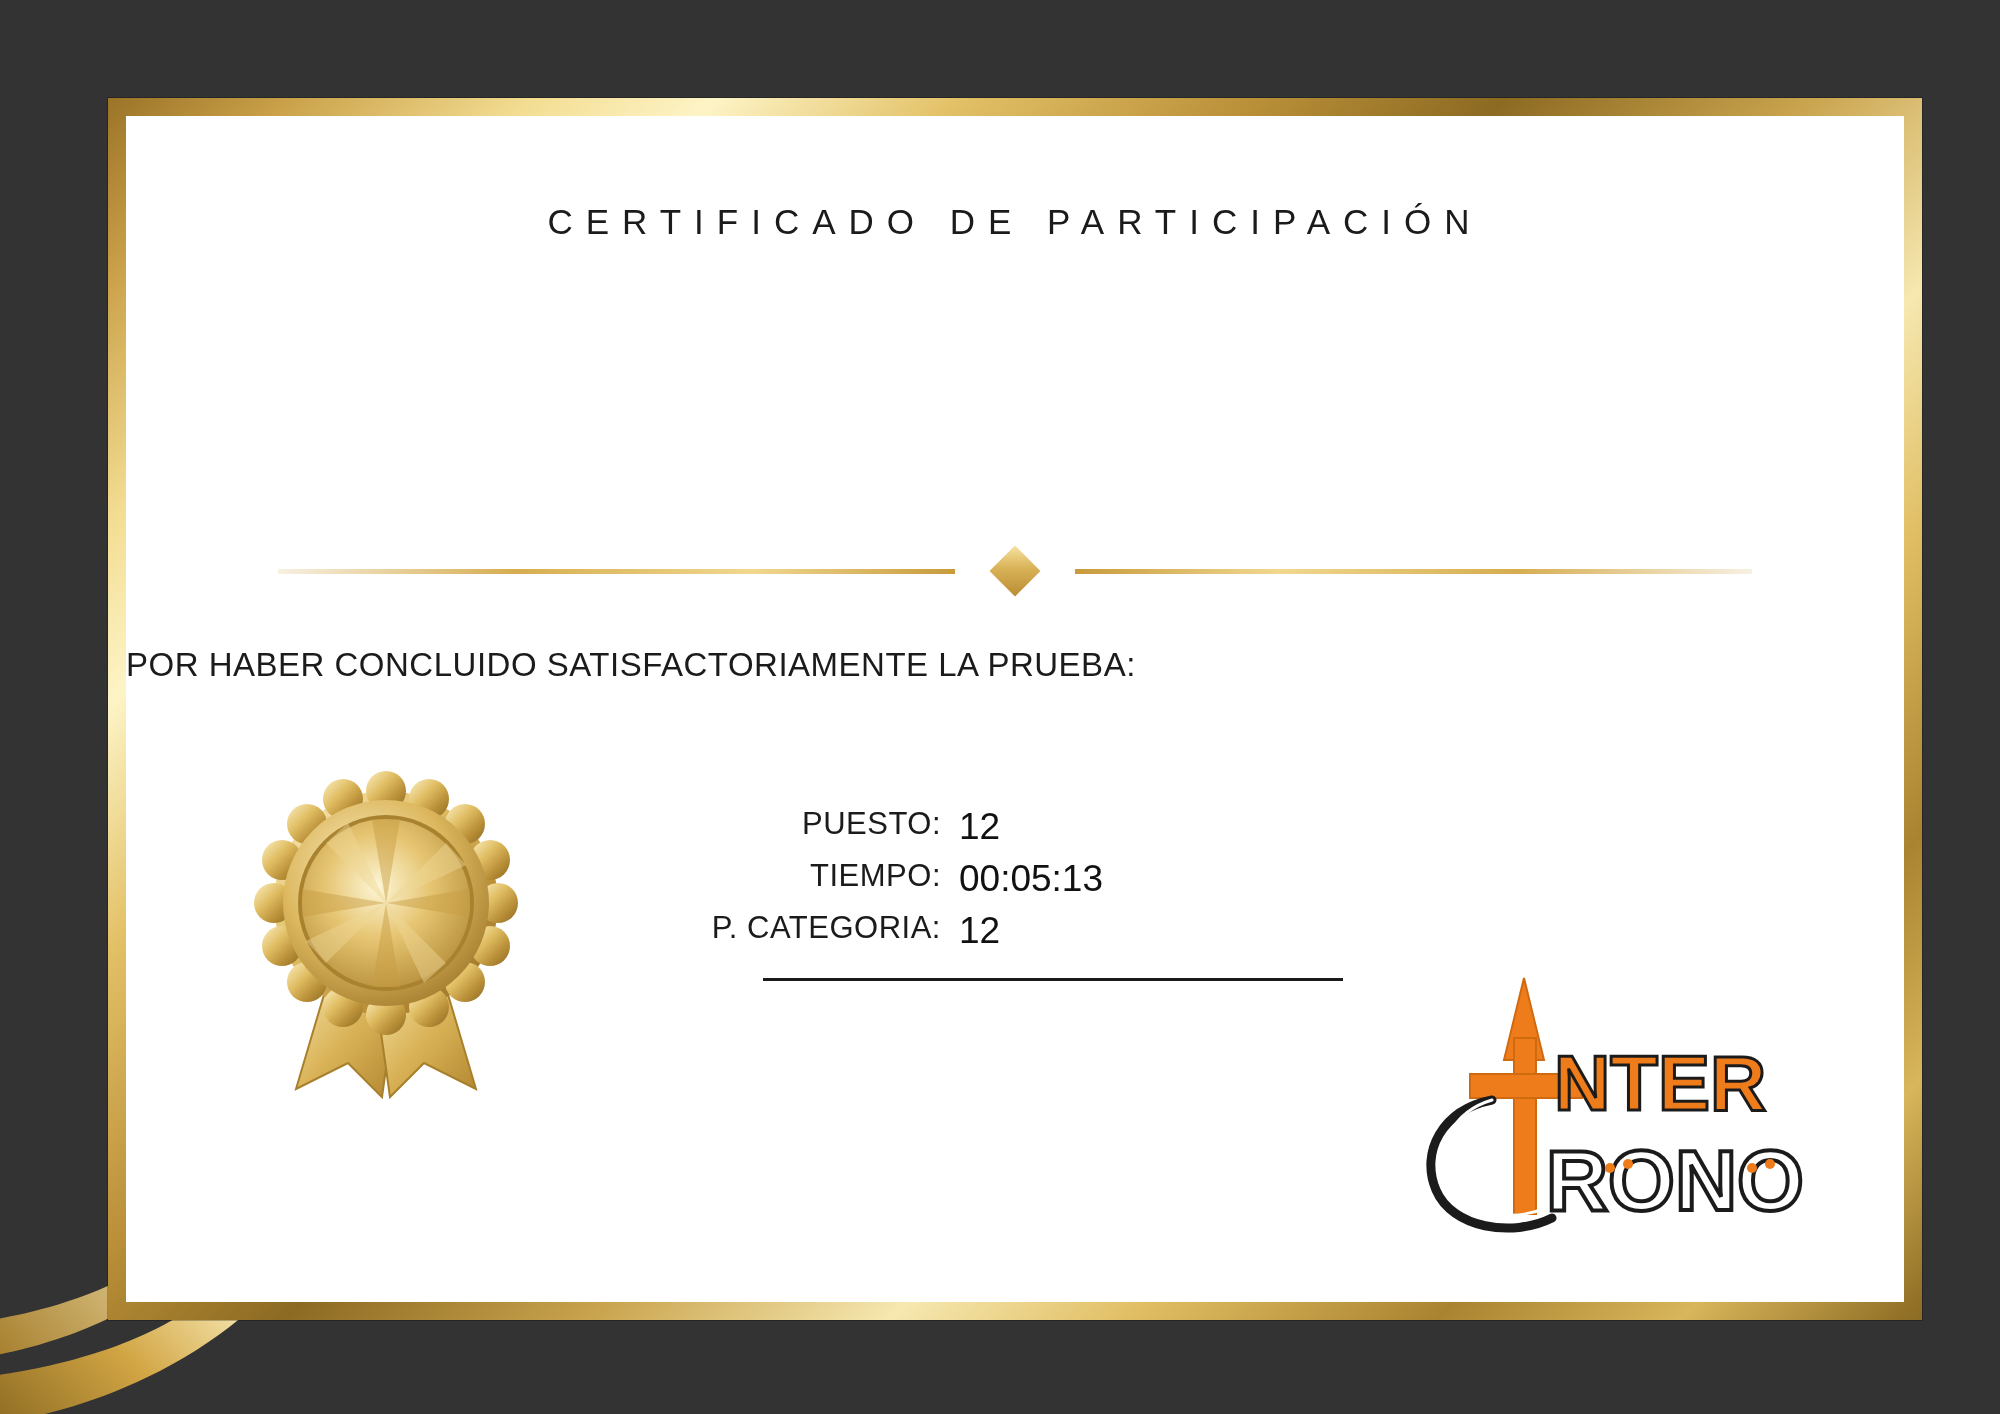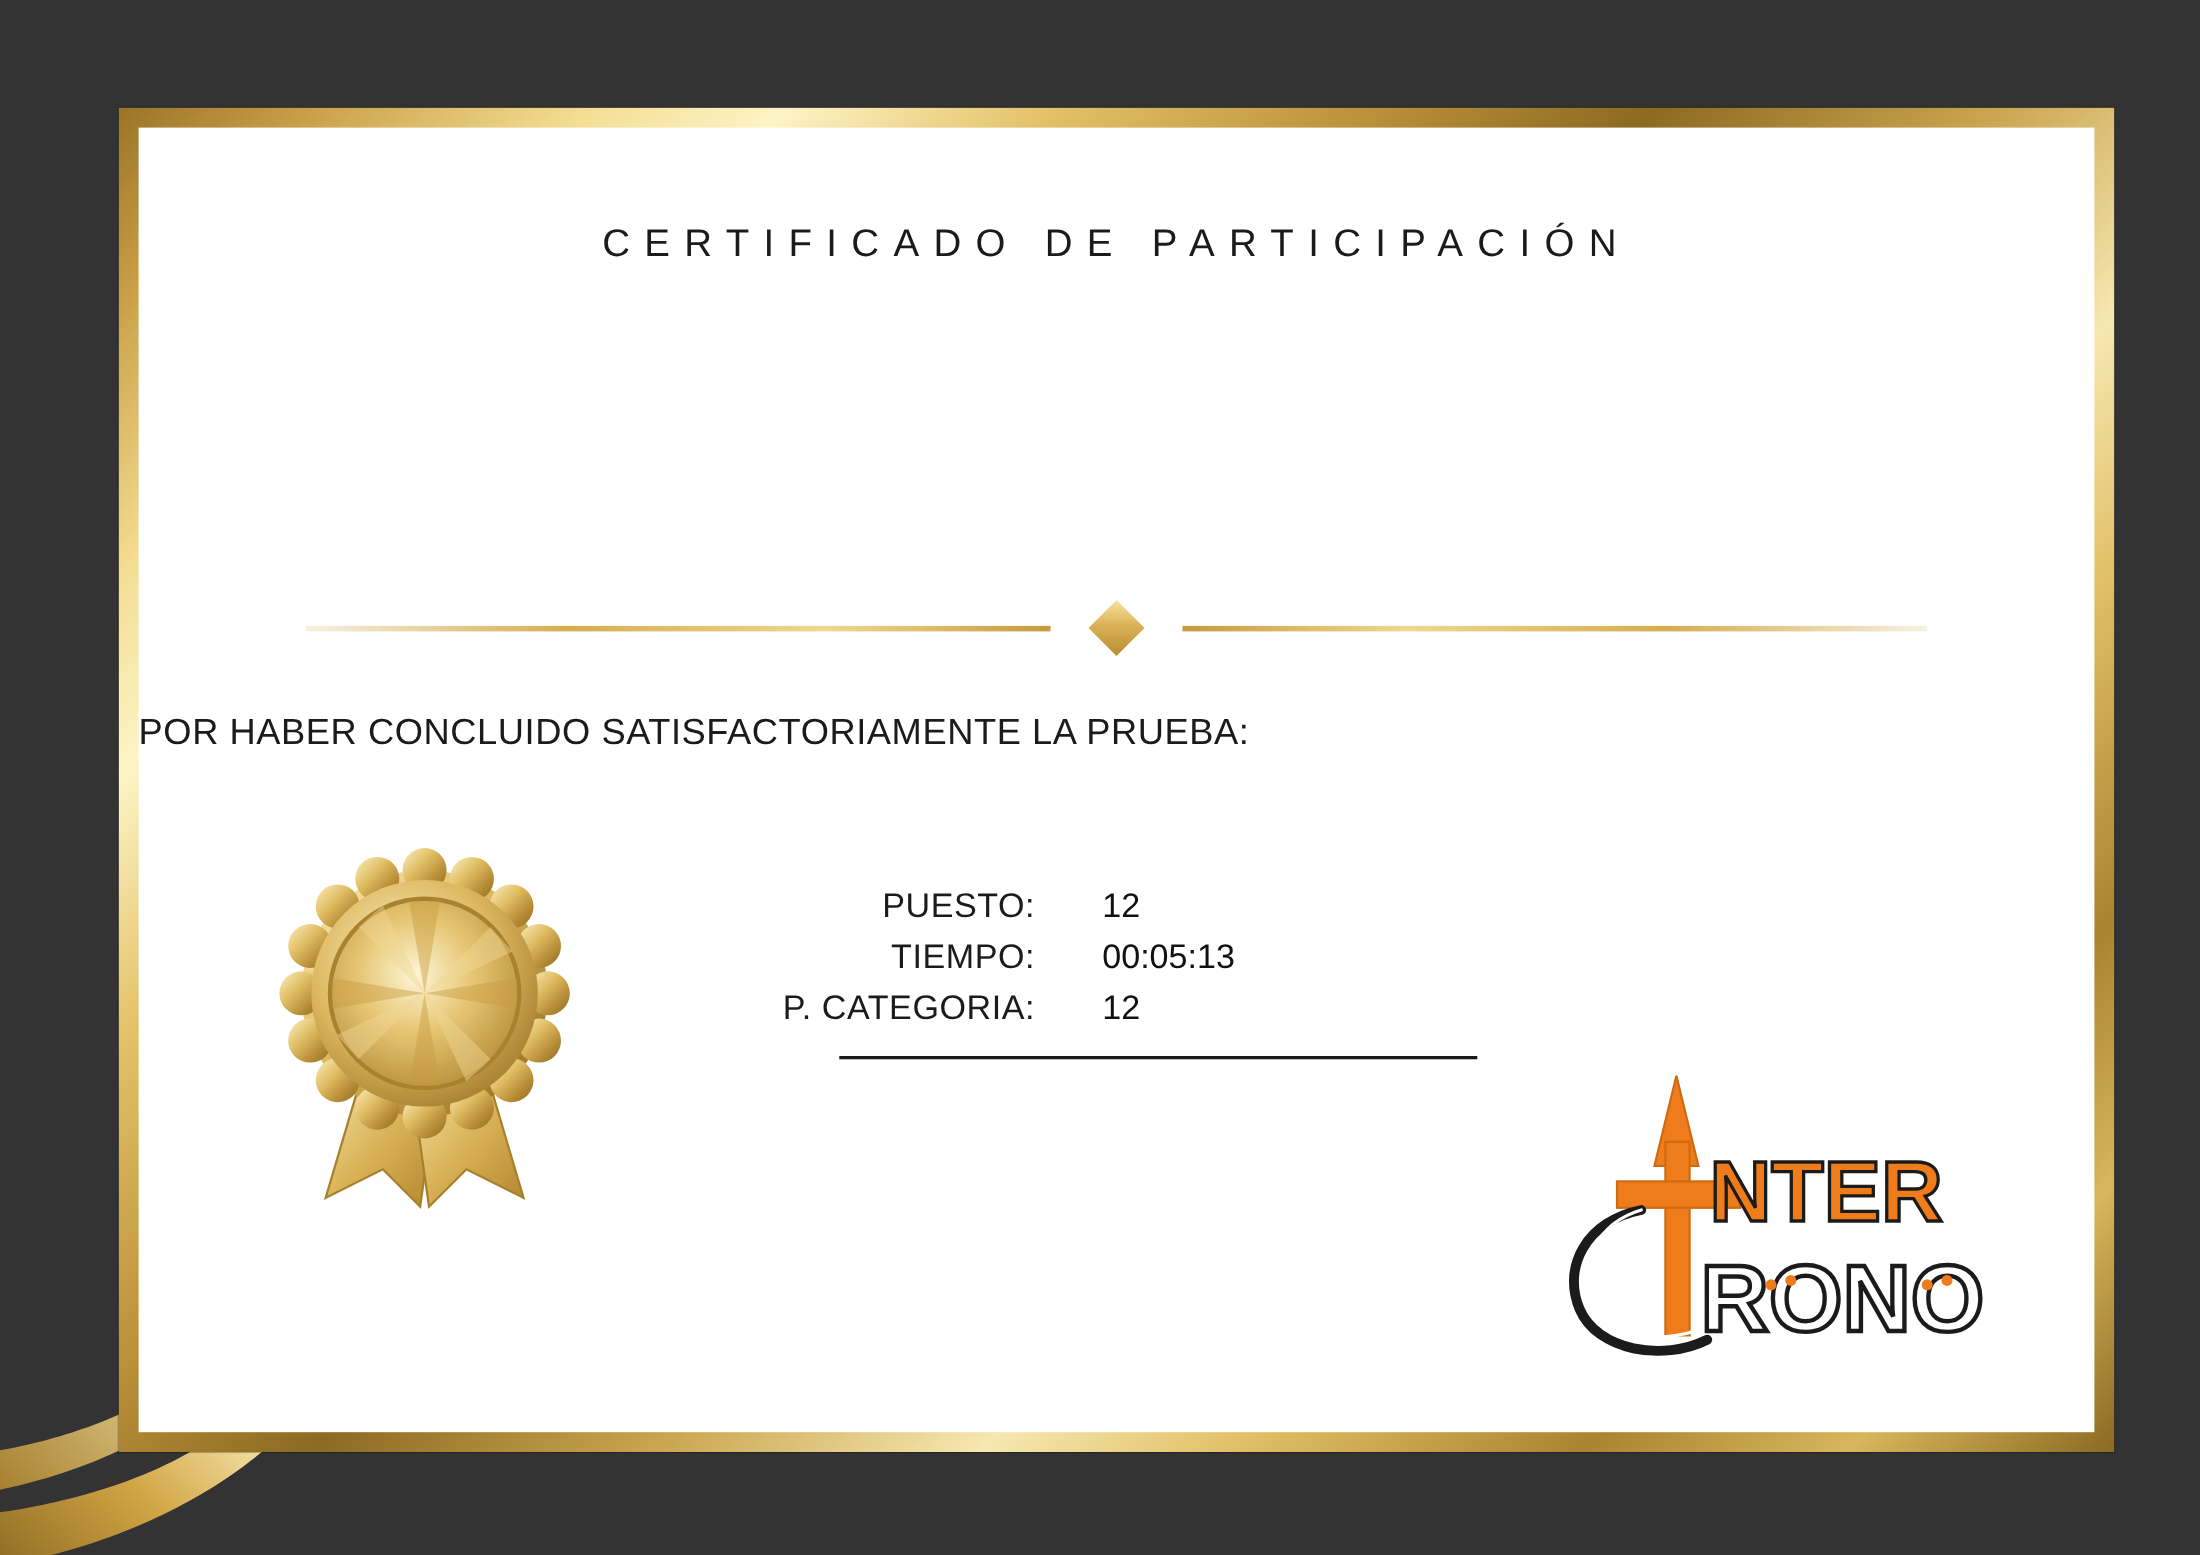--- a/index.html
+++ b/index.html
@@ -142,32 +142,31 @@
   .results {
     position: absolute;
     left: 505px;
     top: 690px;
     width: 620px;
   }
   .result-row {
     display: flex;
     align-items: flex-start;
     margin-bottom: 10px;
-    gap: 43px;
   }
   .result-label {
     width: 310px;
     text-align: right;
     font-size: 31px;
     color: #1b1b1b;
     letter-spacing: 0.5px;
   }
   .result-value {
     padding-left: 18px;
-    font-size: 31px;
+    font-size: 37px;
     color: #111111;
   }
   .result-underline {
     margin-top: 26px;
     margin-left: 132px;
     width: 580px;
     height: 3px;
     background: #1b1b1b;
   }
 

